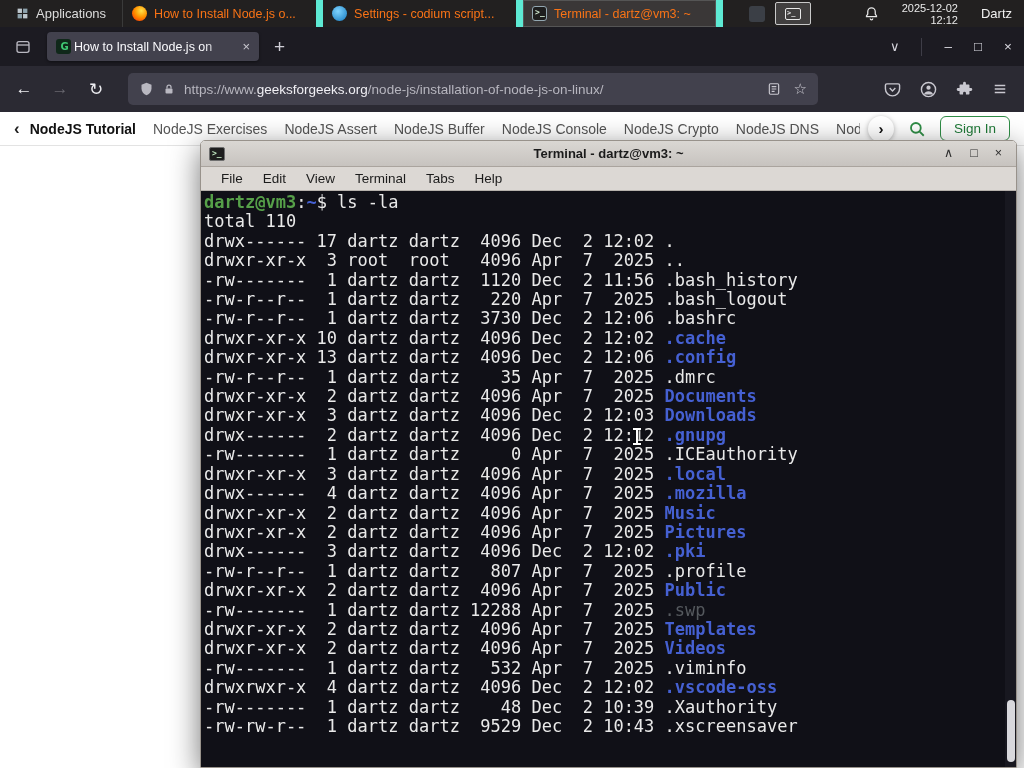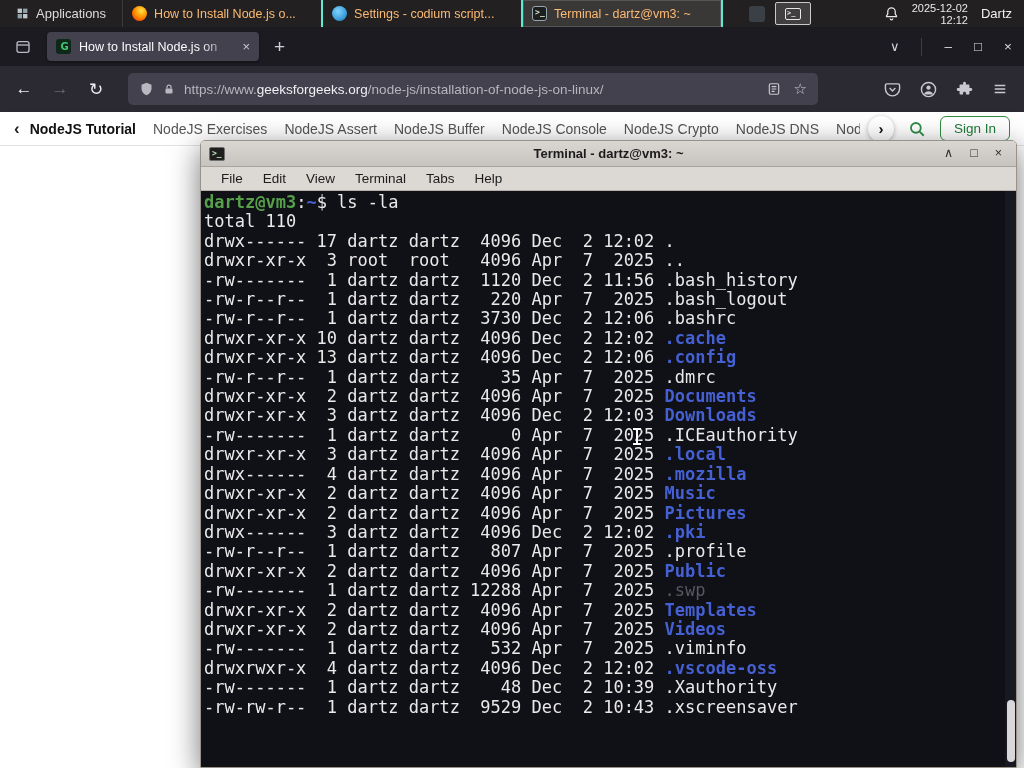--- a/index.html
+++ b/index.html
@@ -7,43 +7,43 @@
           font-family:"Liberation Sans","DejaVu Sans",sans-serif;-webkit-font-smoothing:antialiased;}
   .screen *{box-sizing:border-box;}
   button{border:none;background:transparent;font:inherit;color:inherit;padding:0;margin:0;}
 
   
   .taskbar{position:absolute;top:0;left:0;right:0;height:27px;background:#222020;color:#dcdcdc;
            display:flex;align-items:center;font-size:13px;z-index:40;}
   .apps-btn{display:flex;align-items:center;gap:7px;height:100%;padding:0 16px;border-right:1px solid #3a3a3a;}
   .win-list{display:flex;height:100%;}
   .win-btn{width:200px;height:100%;display:flex;align-items:center;gap:7px;padding:0 9px;
-           border-right:2px solid #5eead4;color:#fdba74;font-size:12.5px;overflow:hidden;text-align:left;}
+           border-right:7px solid #5eead4;color:#f97316;font-size:12.5px;overflow:hidden;text-align:left;}
   .win-btn .wlabel{white-space:nowrap;overflow:hidden;}
   .win-btn.k-active{background:#3a3737;box-shadow:inset 0 0 0 1px #555;}
   .wicon{width:15px;height:15px;flex:none;}
   .wicon.k-firefox{border-radius:50%;background:radial-gradient(circle at 62% 32%,#ffe14a 0%,#ff9500 45%,#ff4f00 78%,#b5007f 100%);}
   .wicon.k-codium{border-radius:50%;background:radial-gradient(circle at 40% 35%,#7fd4ff,#2f90cf 75%);}
   .wicon.k-terminal{background:#1e1e1e;border:1px solid #93a7b1;border-radius:3px;position:relative;}
   .wicon.k-terminal::after{content:">_";position:absolute;left:2px;top:1px;font:bold 8px/10px "DejaVu Sans Mono",monospace;color:#cfe8cf;}
   .tray{display:flex;align-items:center;gap:10px;margin-left:26px;}
   .tray-dim{width:16px;height:16px;border-radius:3px;background:#3b3f46;display:inline-block;}
   .tray-box{width:36px;height:23px;border:1px solid #c9c9c9;background:#413f3f;border-radius:2px;
             display:flex;align-items:center;justify-content:center;}
   .tray-term{width:16px;height:12px;border:1.5px solid #e8e8e8;border-radius:2px;position:relative;display:block;}
   .tray-term::after{content:">_";position:absolute;left:1px;top:-1px;font:bold 7px/10px "DejaVu Sans Mono",monospace;color:#e8e8e8;}
-  .status{margin-left:auto;display:flex;align-items:center;gap:13px;padding-right:12px;}
+  .status{margin-left:auto;display:flex;align-items:center;gap:23px;padding-right:12px;}
   .clock{display:flex;flex-direction:column;align-items:flex-end;font-size:11px;line-height:12px;color:#eaeaea;}
   .user-label{font-size:13px;color:#f0f0f0;}
 
   
   .browser{position:absolute;top:27px;left:0;width:1024px;height:741px;background:#fff;}
   .tabstrip{height:39px;background:#1c1b22;display:flex;align-items:center;padding:0 8px;gap:9px;}
   .fxview{width:30px;height:28px;display:flex;align-items:center;justify-content:center;border-radius:4px;}
-  .tab{width:212px;height:29px;background:#42414d;border-radius:4px;display:flex;align-items:center;gap:8px;
+  .tab{width:212px;height:29px;background:#42414d;border-radius:4px;display:flex;align-items:center;gap:3px;
        padding:0 9px;color:#fbfbfe;font-size:12.5px;box-shadow:0 1px 3px rgba(0,0,0,.45);}
   .tab-fav{width:15px;height:15px;border-radius:3px;background:#10281a;position:relative;flex:none;}
   .tab-fav::after{content:"G";position:absolute;left:4.5px;top:1px;font:bold 10px/13px "DejaVu Sans",sans-serif;color:#3fc873;}
   .tab-title{flex:1;white-space:nowrap;overflow:hidden;
              -webkit-mask-image:linear-gradient(90deg,#000 78%,transparent);mask-image:linear-gradient(90deg,#000 78%,transparent);}
   .tab-close{color:#c8c7cf;font-size:13px;flex:none;}
   .newtab{color:#d0cfd7;font-size:19px;line-height:19px;padding:0 6px;}
   .tab-right{margin-left:auto;display:flex;align-items:center;gap:22px;color:#d6d5dd;padding-right:4px;}
   .tab-right .g{font-size:13px;}
   .tab-right .sep{width:1px;height:18px;background:#3e3d47;}
@@ -325,20 +325,21 @@
 
           <div class="tline"><span>drwxr-xr-x 13 dartz dartz  4096 Dec  2 12:06 </span><span class="k-dir">.config</span></div>
 
 
           <div class="tline"><span>-rw-r--r--  1 dartz dartz    35 Apr  7  2025 </span><span class="k-plain">.dmrc</span></div>
 
           <div class="tline"><span>drwxr-xr-x  2 dartz dartz  4096 Apr  7  2025 </span><span class="k-dir">Documents</span></div>
 
           <div class="tline"><span>drwxr-xr-x  3 dartz dartz  4096 Dec  2 12:03 </span><span class="k-dir">Downloads</span></div>
 
+          <div class="tline"><span>drwx------  2 dartz dartz  4096 Dec  2 12:12 </span><span class="k-dir">.gnupg</span></div>
 
           <div class="tline"><span>-rw-------  1 dartz dartz     0 Apr  7  2025 </span><span class="k-plain">.ICEauthority</span></div>
 
           <div class="tline"><span>drwxr-xr-x  3 dartz dartz  4096 Apr  7  2025 </span><span class="k-dir">.local</span></div>
 
           <div class="tline"><span>drwx------  4 dartz dartz  4096 Apr  7  2025 </span><span class="k-dir">.mozilla</span></div>
 
           <div class="tline"><span>drwxr-xr-x  2 dartz dartz  4096 Apr  7  2025 </span><span class="k-dir">Music</span></div>
 
           <div class="tline"><span>drwxr-xr-x  2 dartz dartz  4096 Apr  7  2025 </span><span class="k-dir">Pictures</span></div>

